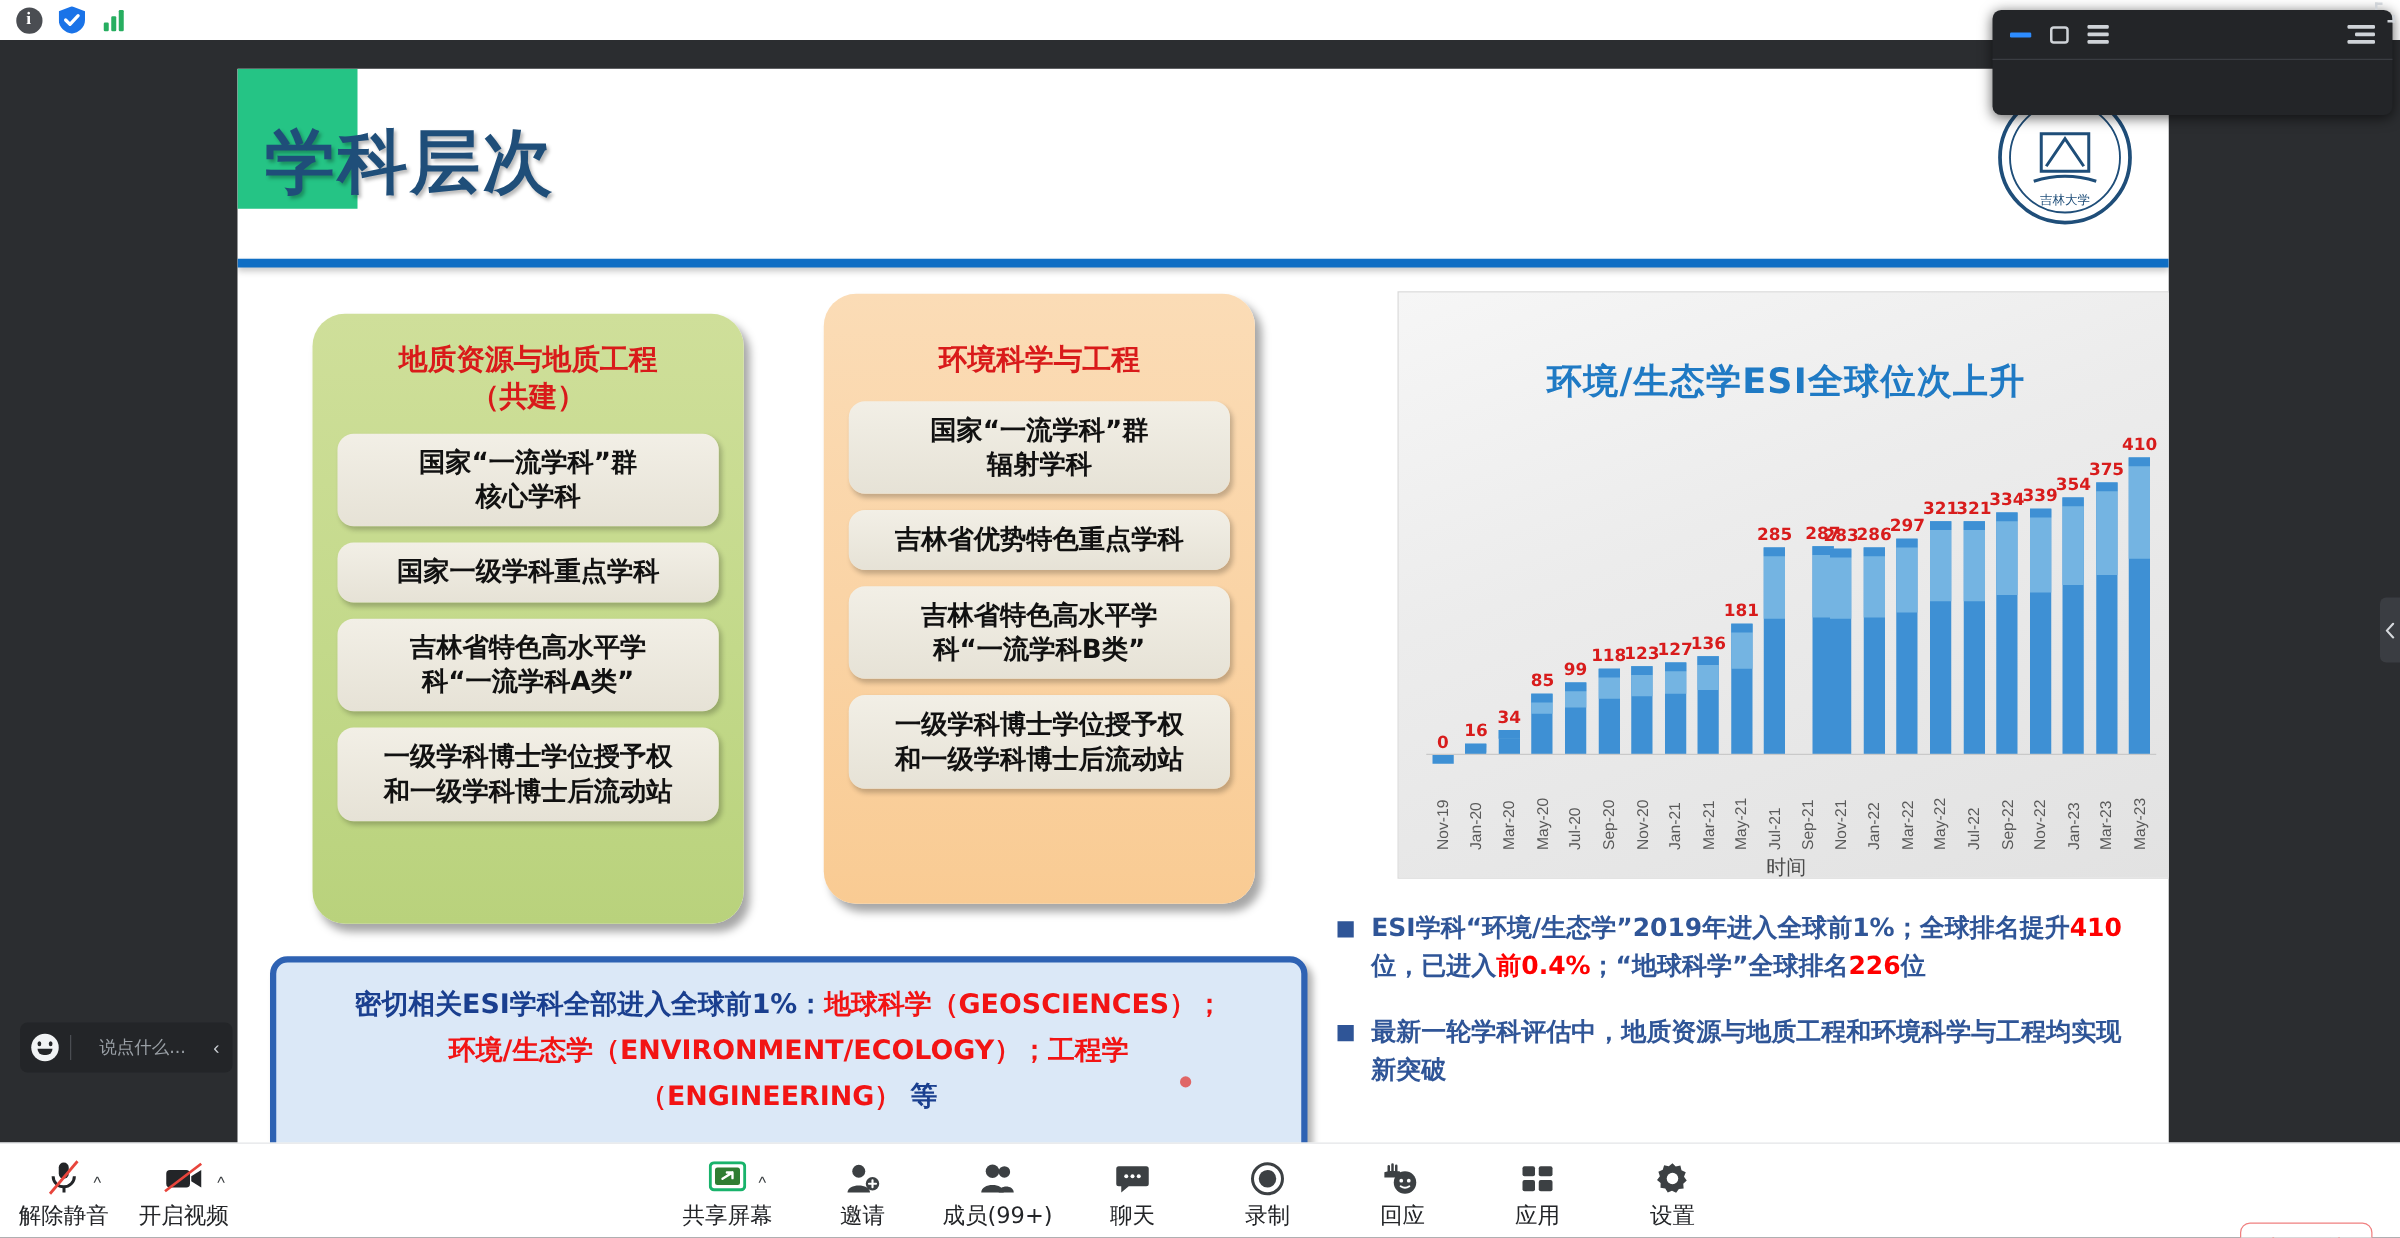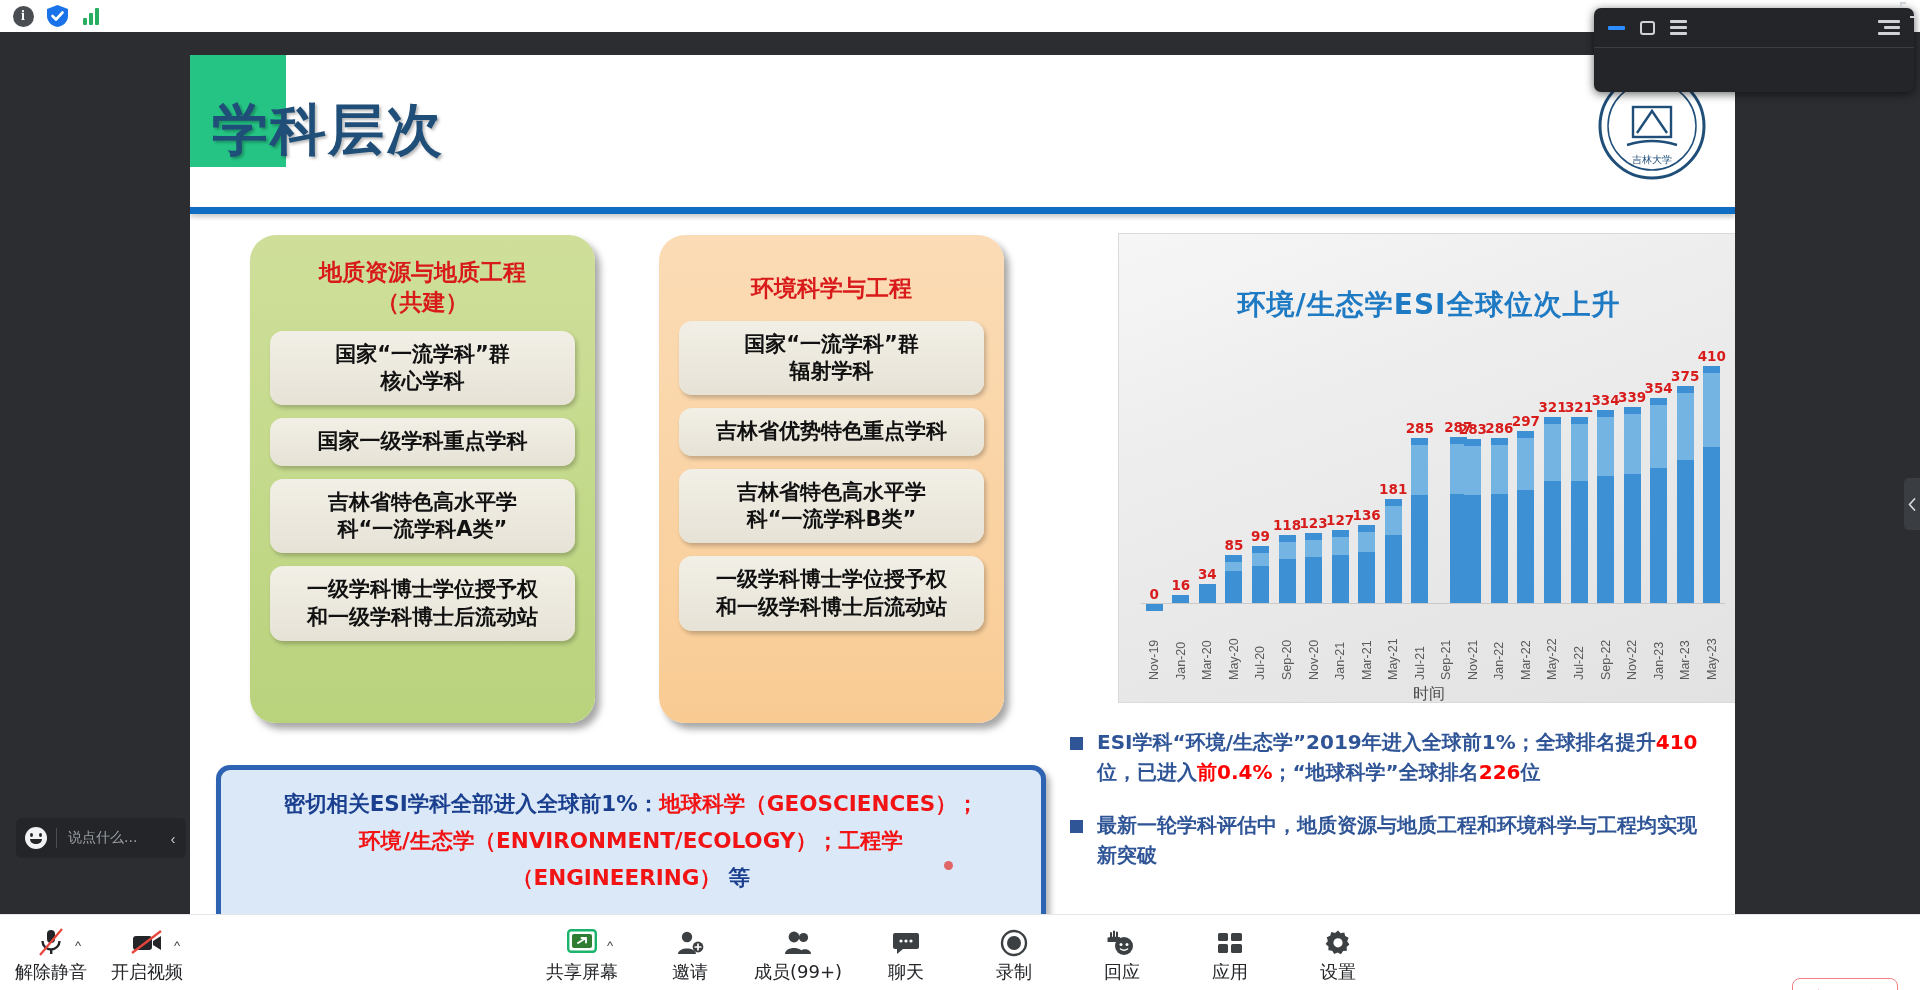--- a/index.html
+++ b/index.html
@@ -50,21 +50,21 @@
   }
   .slide-logo{
     position:absolute; right:28px; top:16px; width:110px; height:110px;
   }
 
   
   .card{
     position:absolute; border-radius:26px;
     box-shadow:5px 6px 7px rgba(0,0,0,.35);
   }
-  .card.green { left:60px;  top:180px; width:345px; height:488px; background:linear-gradient(180deg,#cfdf9a 0%,#c3d98a 55%,#b9d27c 100%); }
+  .card.green { left:60px;  top:196px; width:345px; height:488px; background:linear-gradient(180deg,#cfdf9a 0%,#c3d98a 55%,#b9d27c 100%); }
   .card.orange{ left:469px; top:180px; width:345px; height:488px; background:linear-gradient(180deg,#fbdcb6 0%,#fad3a4 55%,#f9cb93 100%); }
   .card-title{
     text-align:center; color:#d91a1a; font-weight:bold; font-size:23px;
     line-height:1.3; padding-top:22px;
     font-family:"DejaVu Serif","Liberation Serif",serif;
   }
   .card.orange .card-title{ padding-top:38px; }
   .chip{
     margin:0 20px 13px 20px; border-radius:13px;
     background:linear-gradient(180deg,#f2efe6 0%,#e6e2d6 100%);
@@ -193,21 +193,21 @@
     position:absolute; left:16px; top:786px; width:170px; height:40px;
     background:#232528; border-radius:6px; display:flex; align-items:center;
     z-index:30;
   }
   .chat-emoji{ width:40px; display:flex; align-items:center; justify-content:center; }
   .emoji-face{
     width:22px;height:22px;border-radius:50%;background:#f1f3f4;position:relative;
   }
   .emoji-face i{ position:absolute; background:#232528; }
   .chat-sep{ width:1px;height:20px;background:#4a4d52; }
-  .chat-ph{ flex:1; color:#9aa0a6; font-size:14px; padding-left:11px; font-family:"DejaVu Sans",sans-serif; }
+  .chat-ph{ flex:1; color:#9aa0a6; font-size:14px; padding-left:11px; font-family:"DejaVu Sans",sans-serif;text-align:center; }
   .chat-arrow{ width:26px; display:flex;align-items:center;justify-content:center;color:#c8ccd1;font-size:15px; }
 
   
   .toolbar{
     position:absolute; left:0; top:914px; width:1920px; height:76px;
     background:#ffffff; border-top:1px solid #e3e5e8;
   }
   .tb-left{ position:absolute; left:14px; top:8px; display:flex; gap:22px; }
   .tb-item{ display:flex; flex-direction:column; align-items:center; width:74px; }
   .tb-ico{ height:34px; display:flex; align-items:flex-end; justify-content:center; position:relative; }

